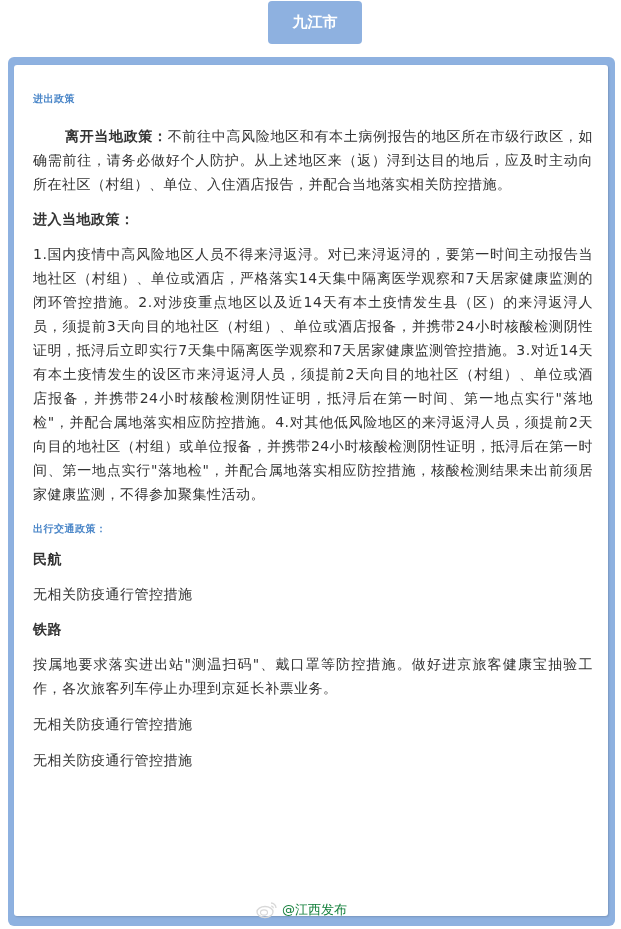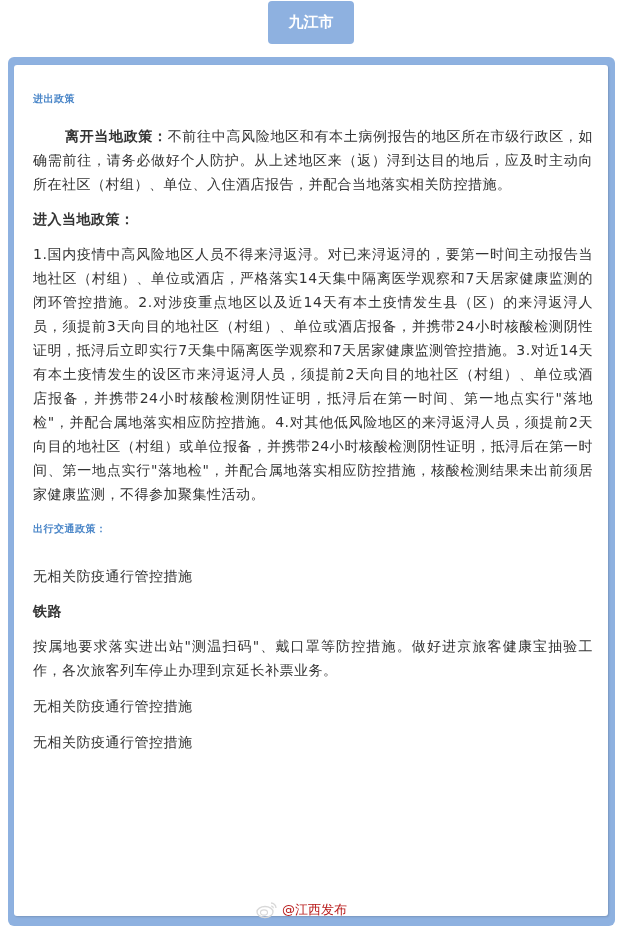--- a/index.html
+++ b/index.html
@@ -2,21 +2,21 @@
 <html><head>
 <meta charset="utf-8">
 <style>
   html, body { margin: 0; padding: 0; background: #ffffff; }
   body {
     width: 621px; height: 929px; position: relative; overflow: hidden;
     font-family: "DejaVu Sans", "Liberation Sans", sans-serif;
     color: #333333;
   }
   .city-tab {
-    position: absolute; left: 268px; top: 1px; width: 86px; height: 43px;
+    position: absolute; left: 268px; top: 1px; width: 94px; height: 43px;
     background: #8eb1e0; border-radius: 4px;
     color: #ffffff; font-weight: bold; font-size: 15px;
     display: flex; align-items: center; justify-content: center;
   }
   .frame {
     position: absolute; left: 8px; top: 57px; width: 607px; height: 869px;
     background: #8eb1e0; border-radius: 6px;
   }
   .card {
     position: absolute; left: 14px; top: 65px; width: 594px; height: 851px;
@@ -27,21 +27,21 @@
     position: absolute; left: 33px; top: 88px; width: 560px;
     font-size: 14px; letter-spacing: 0.5px;
   }
   .sec-title { color: #4a86c8; font-weight: bold; font-size: 10px; line-height: 22px; margin: 0 0 14px 0; }
   .para { line-height: 24px; margin: 0 0 12px 0; text-align: justify; }
   .para .b { font-weight: bold; margin-left: 32px; }
   .sub-title { font-weight: bold; line-height: 22px; margin: 8px 0 12px 0; }
   .watermark {
     position: absolute; left: 256px; top: 899px; height: 22px;
     display: flex; align-items: center; gap: 4px;
-    color: #b91c1c; font-size: 13px;
+    color: #15803d; font-size: 13px;
   }
   .weibo-icon { width: 22px; height: 18px; }
 </style>
 </head>
 <body>
 
 <div class="city-tab">
   <span>九江市</span>
 </div>
 
@@ -49,22 +49,23 @@
 <div class="card"></div>
 
 <div class="content">
   <div class="sec-title">进出政策</div>
 
   <p class="para"><span class="b">离开当地政策：</span><span>不前往中高风险地区和有本土病例报告的地区所在市级行政区，如确需前往，请务必做好个人防护。从上述地区来（返）浔到达目的地后，应及时主动向所在社区（村组）、单位、入住酒店报告，并配合当地落实相关防控措施。</span></p>
 
   <div class="sub-title">进入当地政策：</div>
   <p class="para">1.国内疫情中高风险地区人员不得来浔返浔。对已来浔返浔的，要第一时间主动报告当地社区（村组）、单位或酒店，严格落实14天集中隔离医学观察和7天居家健康监测的闭环管控措施。2.对涉疫重点地区以及近14天有本土疫情发生县（区）的来浔返浔人员，须提前3天向目的地社区（村组）、单位或酒店报备，并携带24小时核酸检测阴性证明，抵浔后立即实行7天集中隔离医学观察和7天居家健康监测管控措施。3.对近14天有本土疫情发生的设区市来浔返浔人员，须提前2天向目的地社区（村组）、单位或酒店报备，并携带24小时核酸检测阴性证明，抵浔后在第一时间、第一地点实行"落地检"，并配合属地落实相应防控措施。4.对其他低风险地区的来浔返浔人员，须提前2天向目的地社区（村组）或单位报备，并携带24小时核酸检测阴性证明，抵浔后在第一时间、第一地点实行"落地检"，并配合属地落实相应防控措施，核酸检测结果未出前须居家健康监测，不得参加聚集性活动。</p>
 
-  <div class="sec-title" style="margin-bottom:24px">出行交通政策：</div>
+  <div class="sec-title" style="margin-bottom:2px">出行交通政策：</div>
 
+  <div class="sub-title">民航</div>
   <p class="para">无相关防疫通行管控措施</p>
 
   <div class="sub-title">铁路</div>
   <p class="para">按属地要求落实进出站"测温扫码"、戴口罩等防控措施。做好进京旅客健康宝抽验工作，各次旅客列车停止办理到京延长补票业务。</p>
 
   <p class="para">无相关防疫通行管控措施</p>
 
   <p class="para">无相关防疫通行管控措施</p>
 </div>
 

